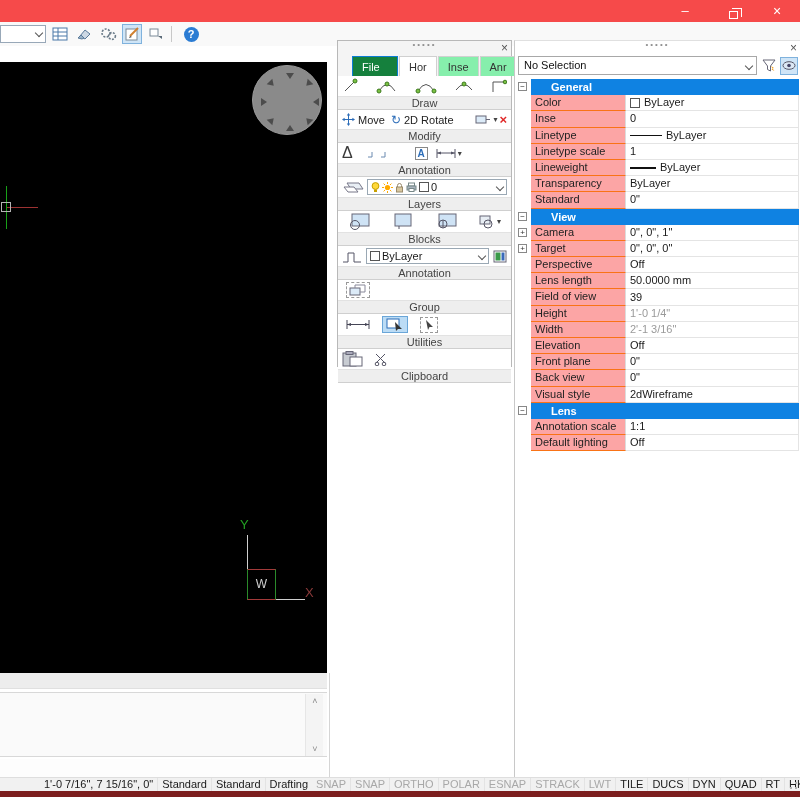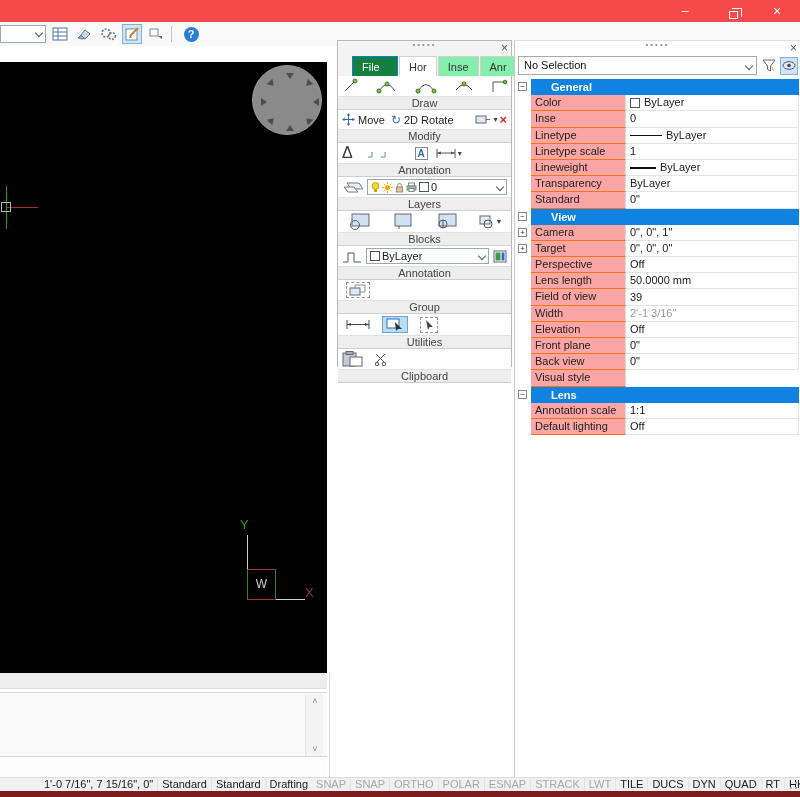--- a/index.html
+++ b/index.html
@@ -534,20 +534,27 @@
       </div>
       <div class="prow">
         <div class="gutter"></div>
         <div class="cell-label">Field of view</div>
         <div class="cell-value">
           <span>39</span>
         </div>
       </div>
       <div class="prow">
         <div class="gutter"></div>
+        <div class="cell-label">Height</div>
+        <div class="cell-value dim">
+          <span>1'-0 1/4"</span>
+        </div>
+      </div>
+      <div class="prow">
+        <div class="gutter"></div>
         <div class="cell-label">Width</div>
         <div class="cell-value dim">
           <span>2'-1 3/16"</span>
         </div>
       </div>
       <div class="prow">
         <div class="gutter"></div>
         <div class="cell-label">Elevation</div>
         <div class="cell-value">
           <span>Off</span>
@@ -563,20 +570,23 @@
       <div class="prow">
         <div class="gutter"></div>
         <div class="cell-label">Back view</div>
         <div class="cell-value">
           <span>0"</span>
         </div>
       </div>
       <div class="prow">
         <div class="gutter"></div>
         <div class="cell-label">Visual style</div>
+        <div class="cell-value">
+          <span>2dWireframe</span>
+        </div>
       </div>
       <div class="prow">
         <div class="gutter">
           <div class="expand-box">−</div>
         </div>
         <div class="sec-head">Lens</div>
       </div>
       <div class="prow">
         <div class="gutter"></div>
         <div class="cell-label">Annotation scale</div>

